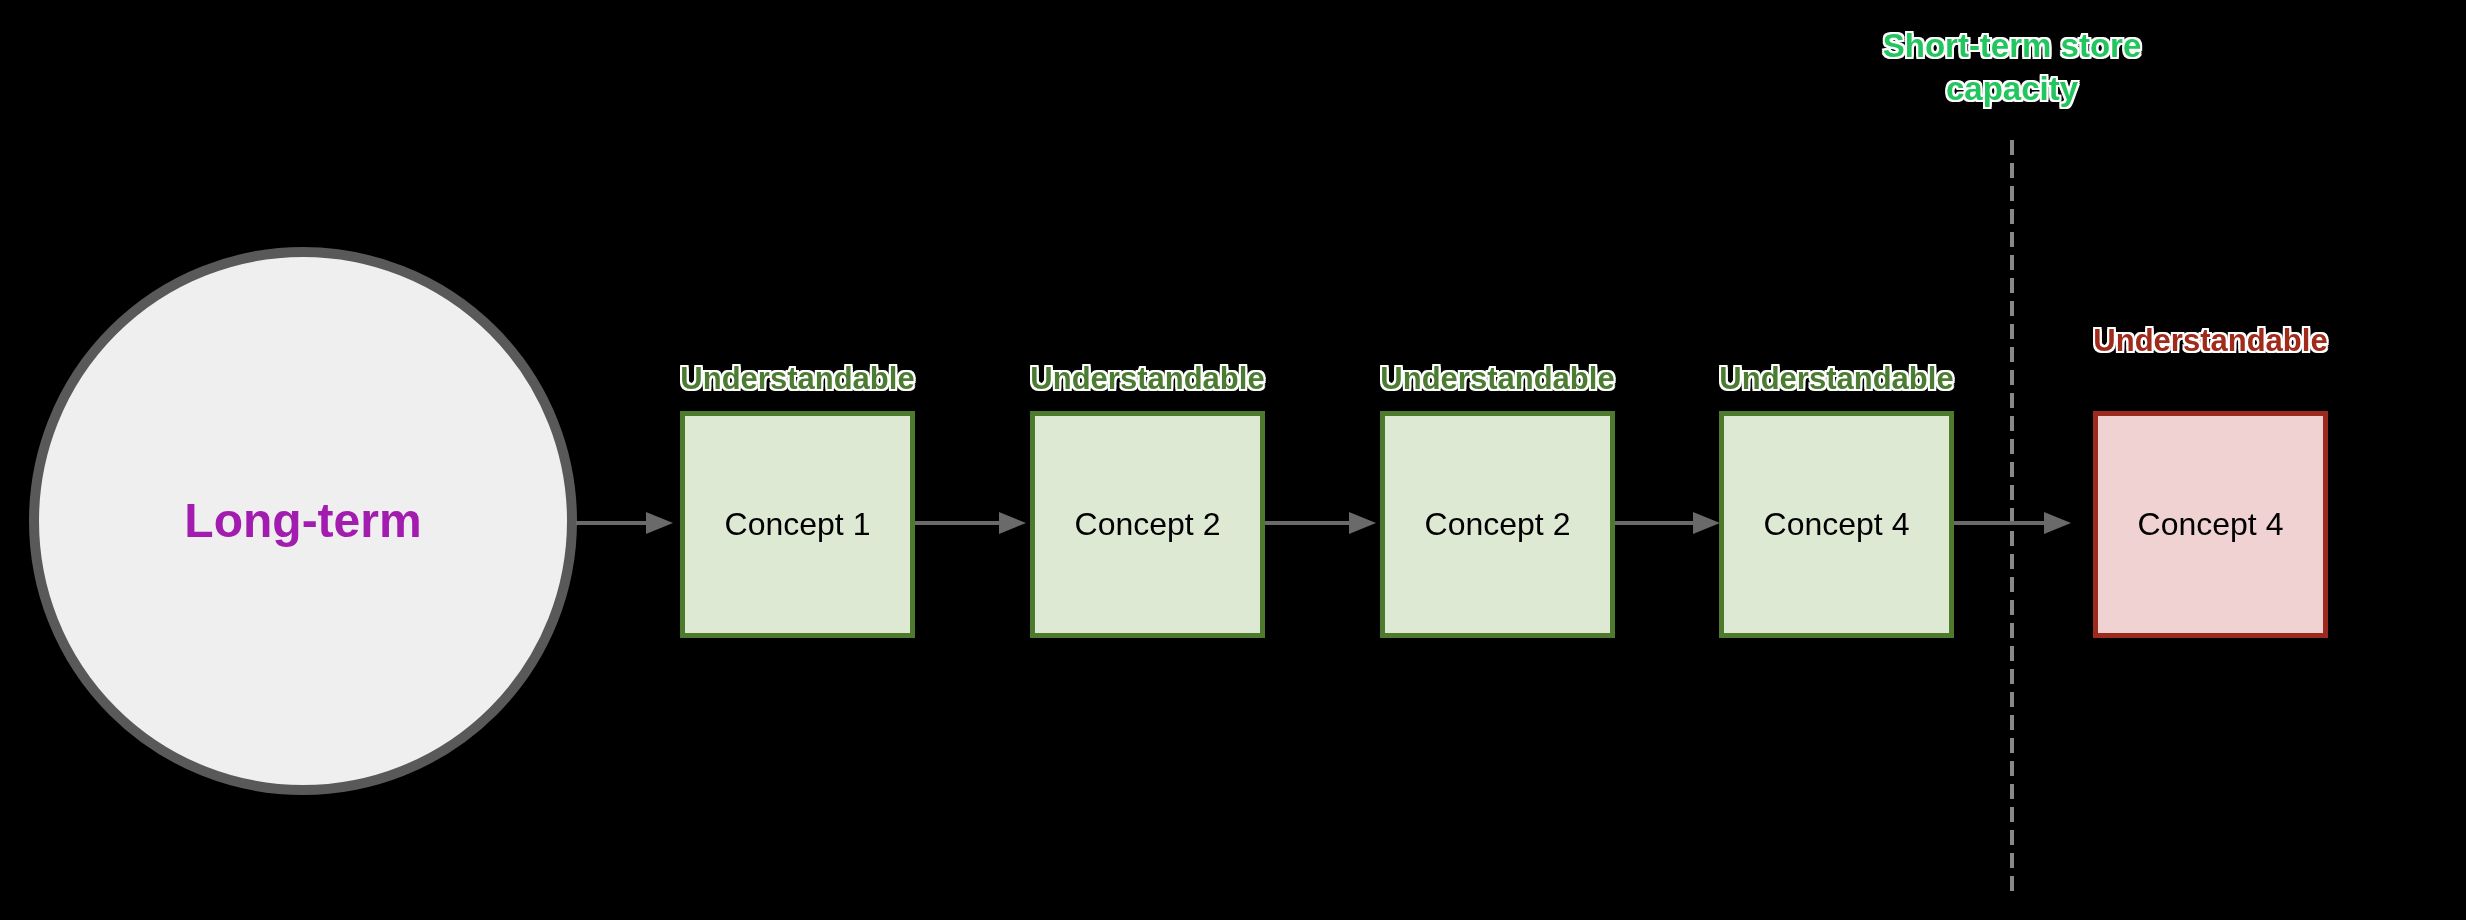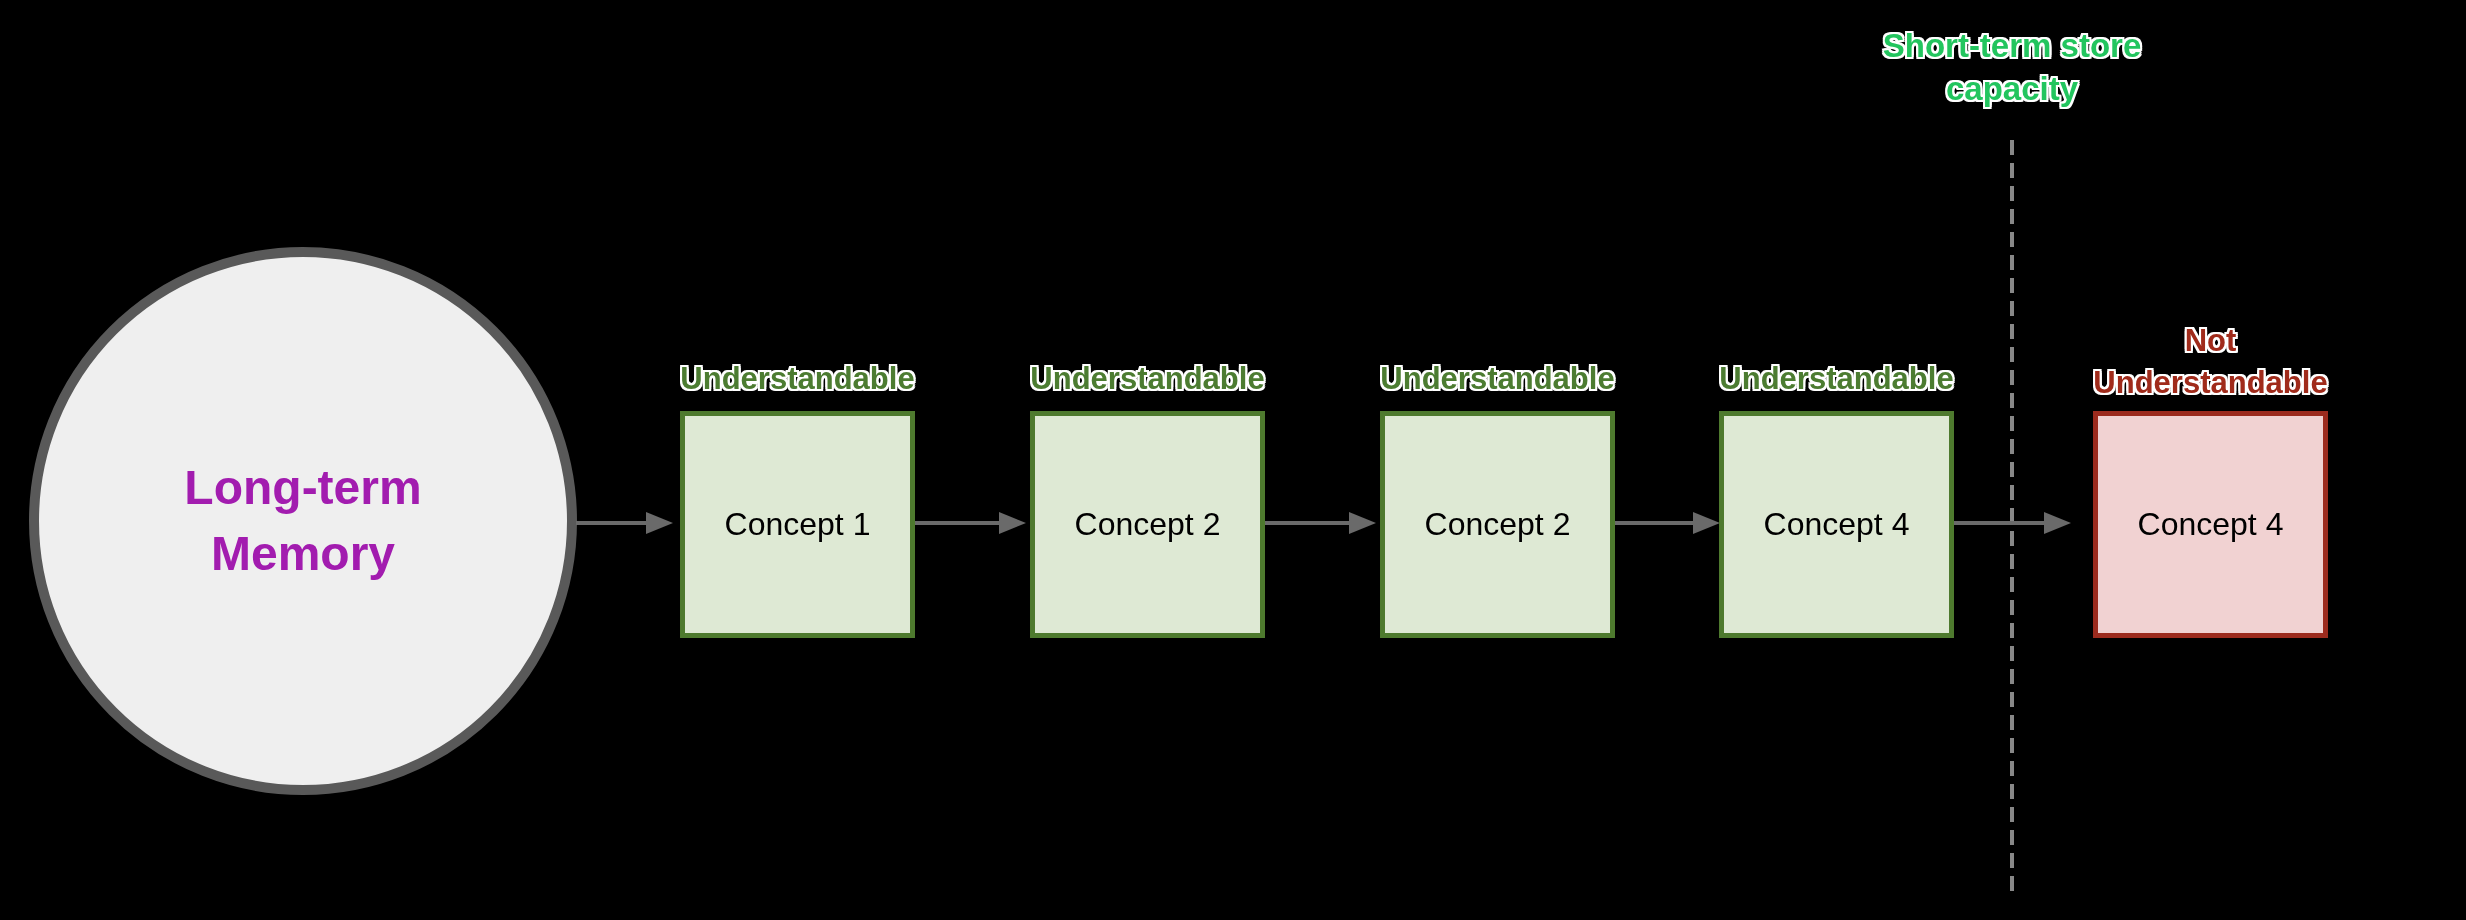--- a/index.html
+++ b/index.html
@@ -111,21 +111,20 @@
   .a5 { left: 1954px; width: 90px; }
 </style>
 </head>
 <body>
 
 <div class="canvas">
 
   <div class="ltm-circle">
     <div class="ltm-text">
       <span class="line">Long-term</span>
-      <span class="line">Memory</span>
     </div>
   </div>
 
   <div class="capacity-label halo">
     <span class="line">Short-term store</span>
     <span class="line">capacity</span>
   </div>
 
   <div class="dash-line"></div>
 
@@ -133,21 +132,20 @@
   <div class="arrow a2"></div>
   <div class="arrow a3"></div>
   <div class="arrow a4"></div>
   <div class="arrow a5"></div>
 
   <div class="status green-text halo p1">Understandable</div>
   <div class="status green-text halo p2">Understandable</div>
   <div class="status green-text halo p3">Understandable</div>
   <div class="status green-text halo p4">Understandable</div>
   <div class="status red-text halo p5">
-    <span class="line">Not</span>
     <span class="line">Understandable</span>
   </div>
 
   <div class="box green p1">Concept 1</div>
   <div class="box green p2">Concept 2</div>
   <div class="box green p3">Concept 2</div>
   <div class="box green p4">Concept 4</div>
   <div class="box red p5">Concept 4</div>
 
 </div>

